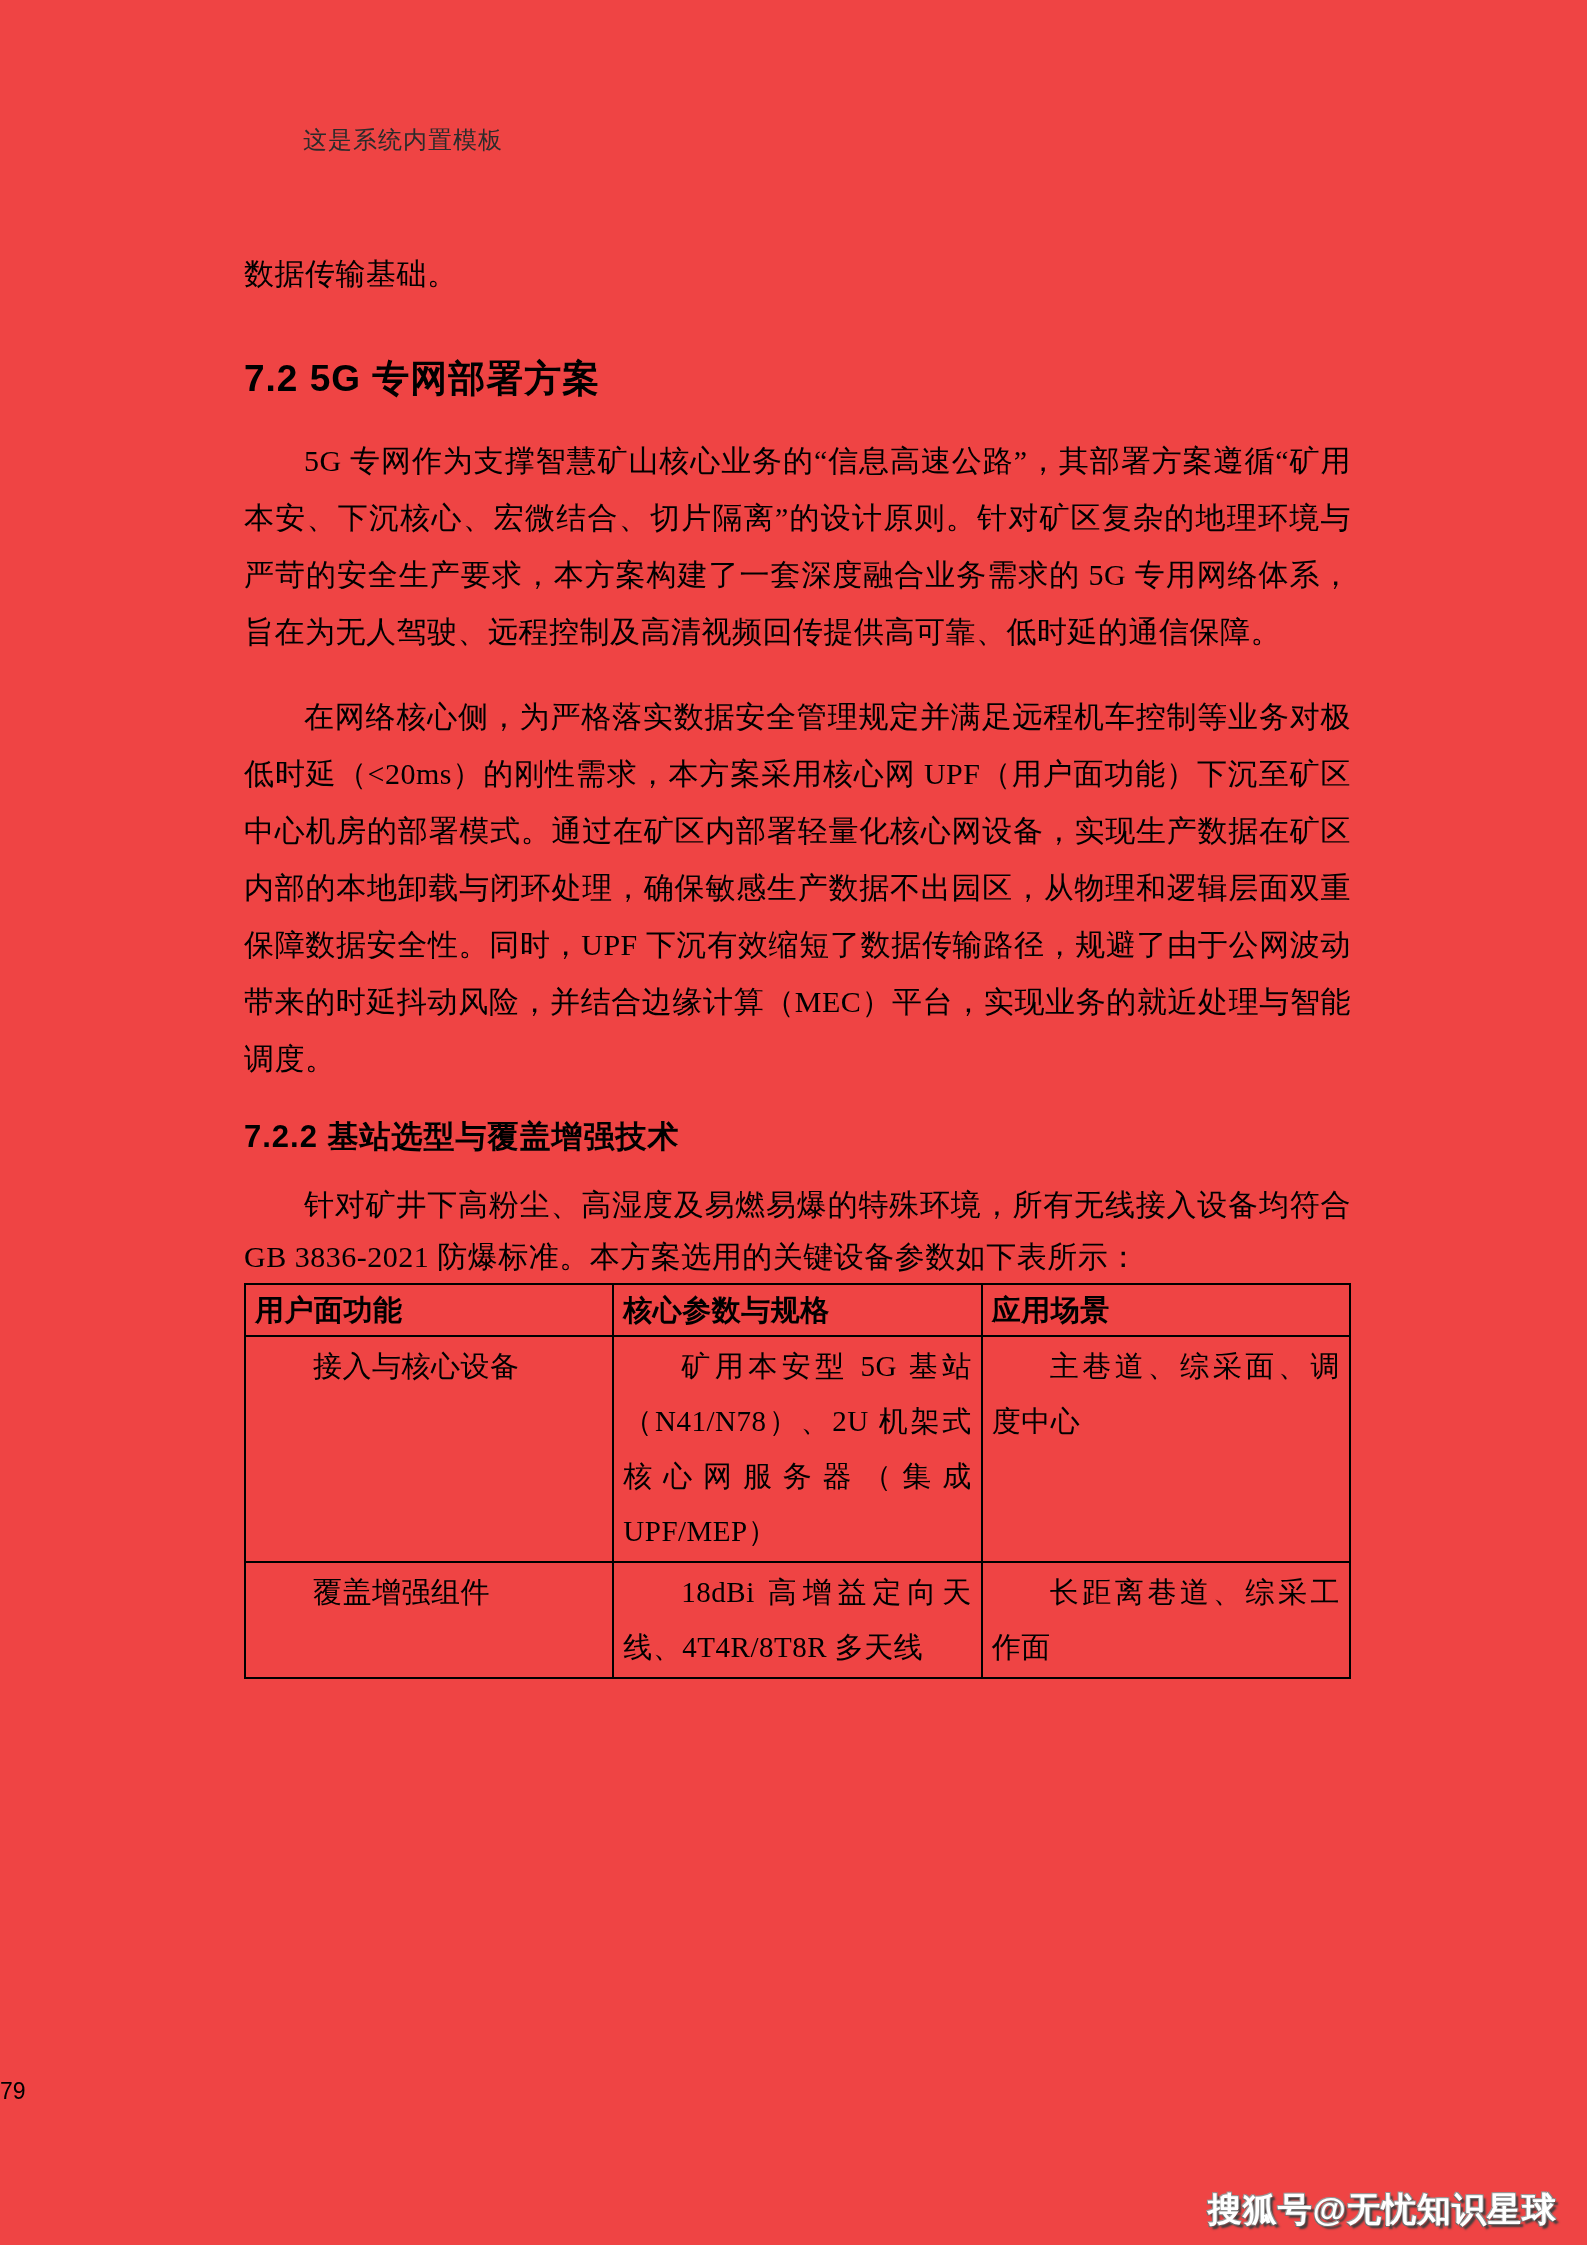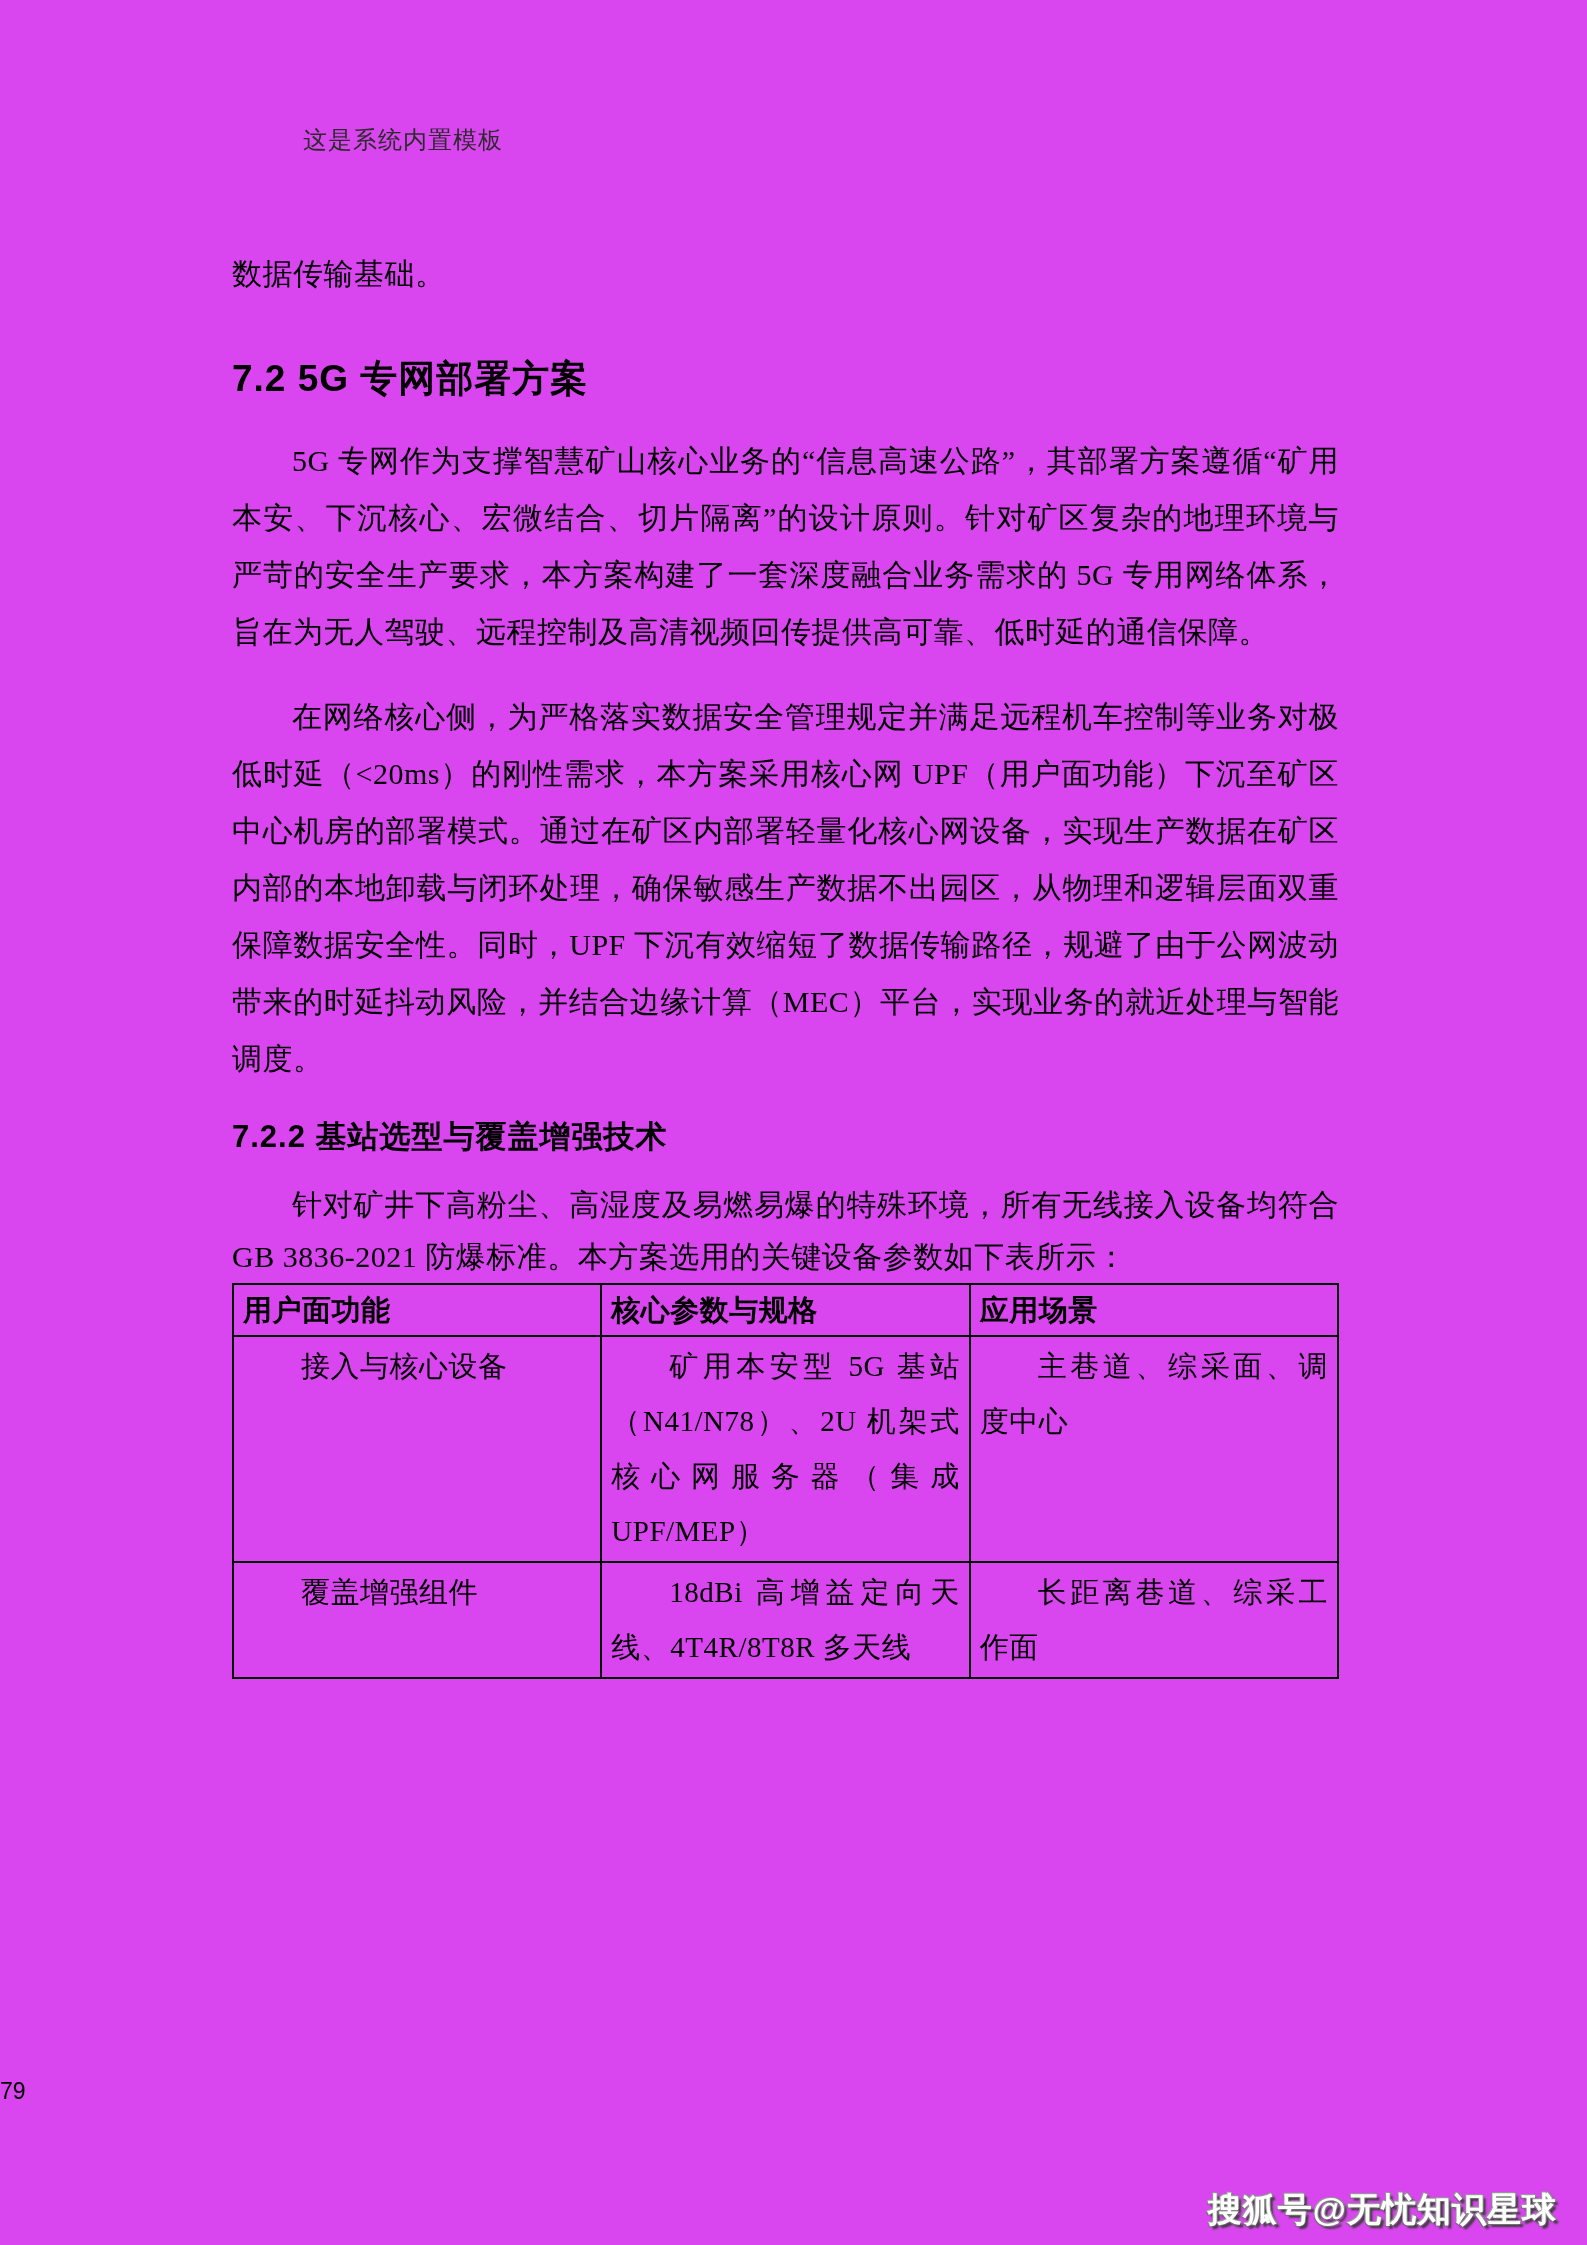--- a/index.html
+++ b/index.html
@@ -1,30 +1,30 @@
 <!DOCTYPE html>
 <html><head>
 <meta charset="utf-8">
 <style>
   html,body{margin:0;padding:0;background:#ffffff;}
   .page{
     position:relative;
     width:1587px;height:2245px;
-    background:#d946ef;
+    background:#ef4444;
     font-family:"Liberation Serif","DejaVu Serif",serif;
     color:#000;
     overflow:hidden;
   }
   .doc-header{
     position:absolute;left:303px;top:123px;
     font-size:24px;line-height:34px;color:#2b2b2b;
     letter-spacing:1px;
   }
   .content{
-    position:absolute;left:232px;top:245px;width:1107px;
+    position:absolute;left:244px;top:245px;width:1107px;
   }
   p.body{
     margin:0;
     font-size:30px;line-height:57px;
     text-align:justify;text-justify:inter-ideograph;
     text-indent:2em;
     letter-spacing:0.5px;
   }
   p.no-indent{text-indent:0;}
   h2.sec{

